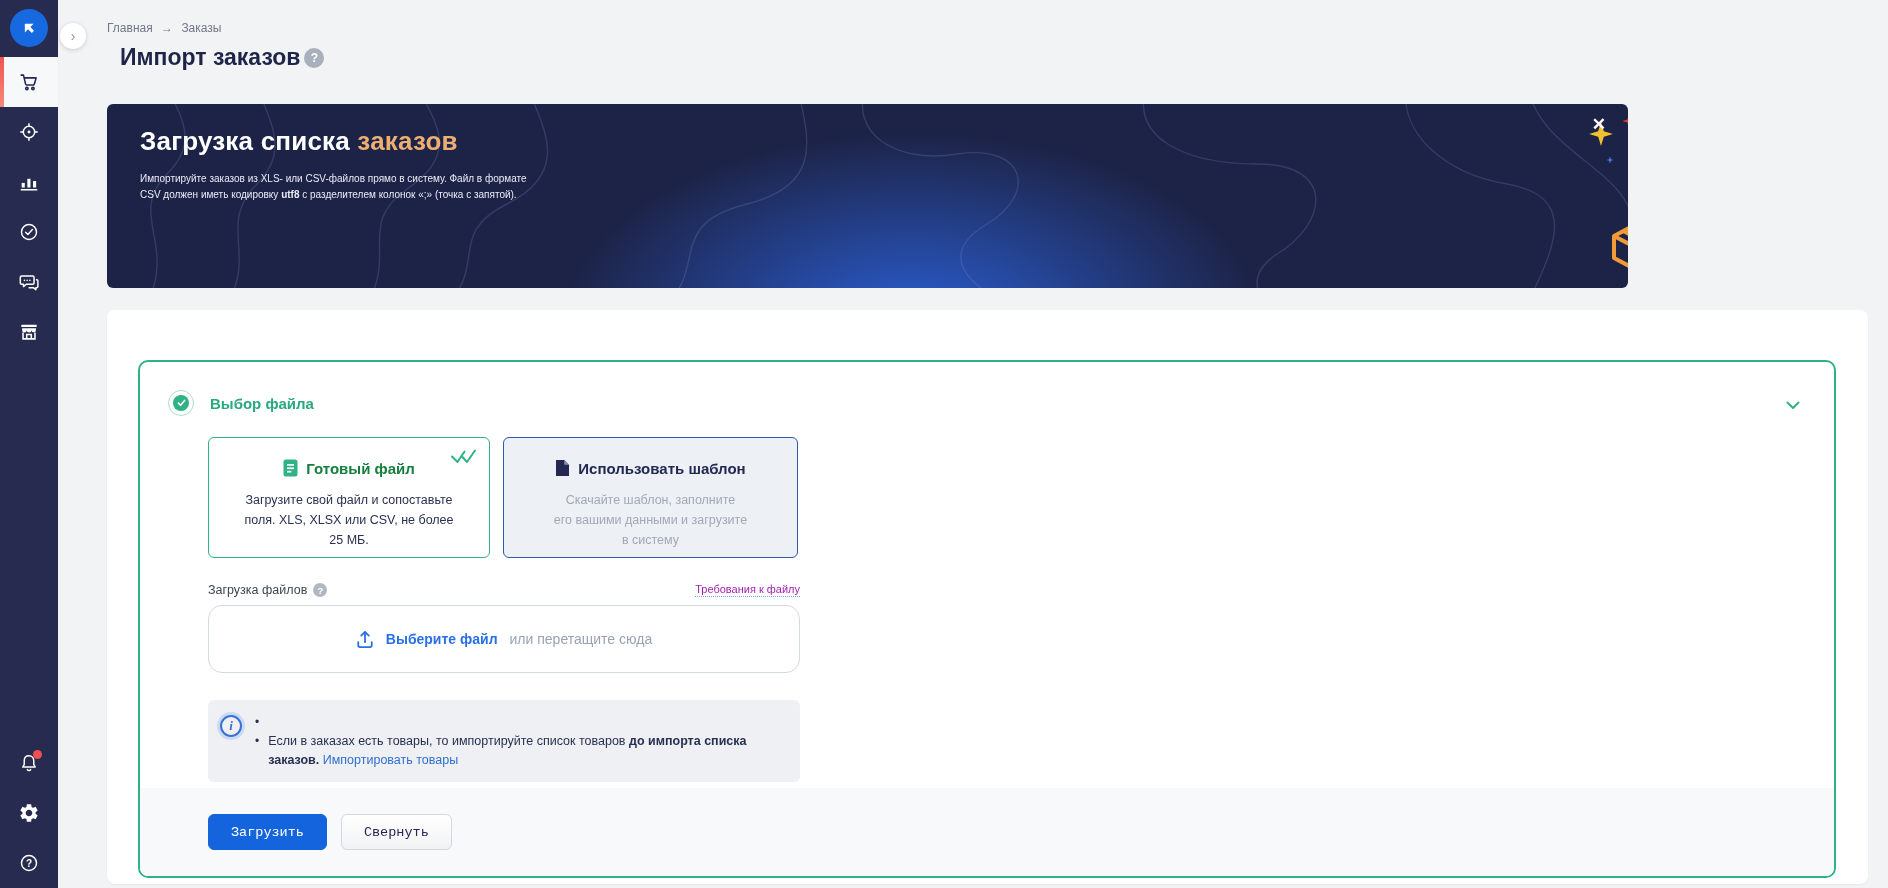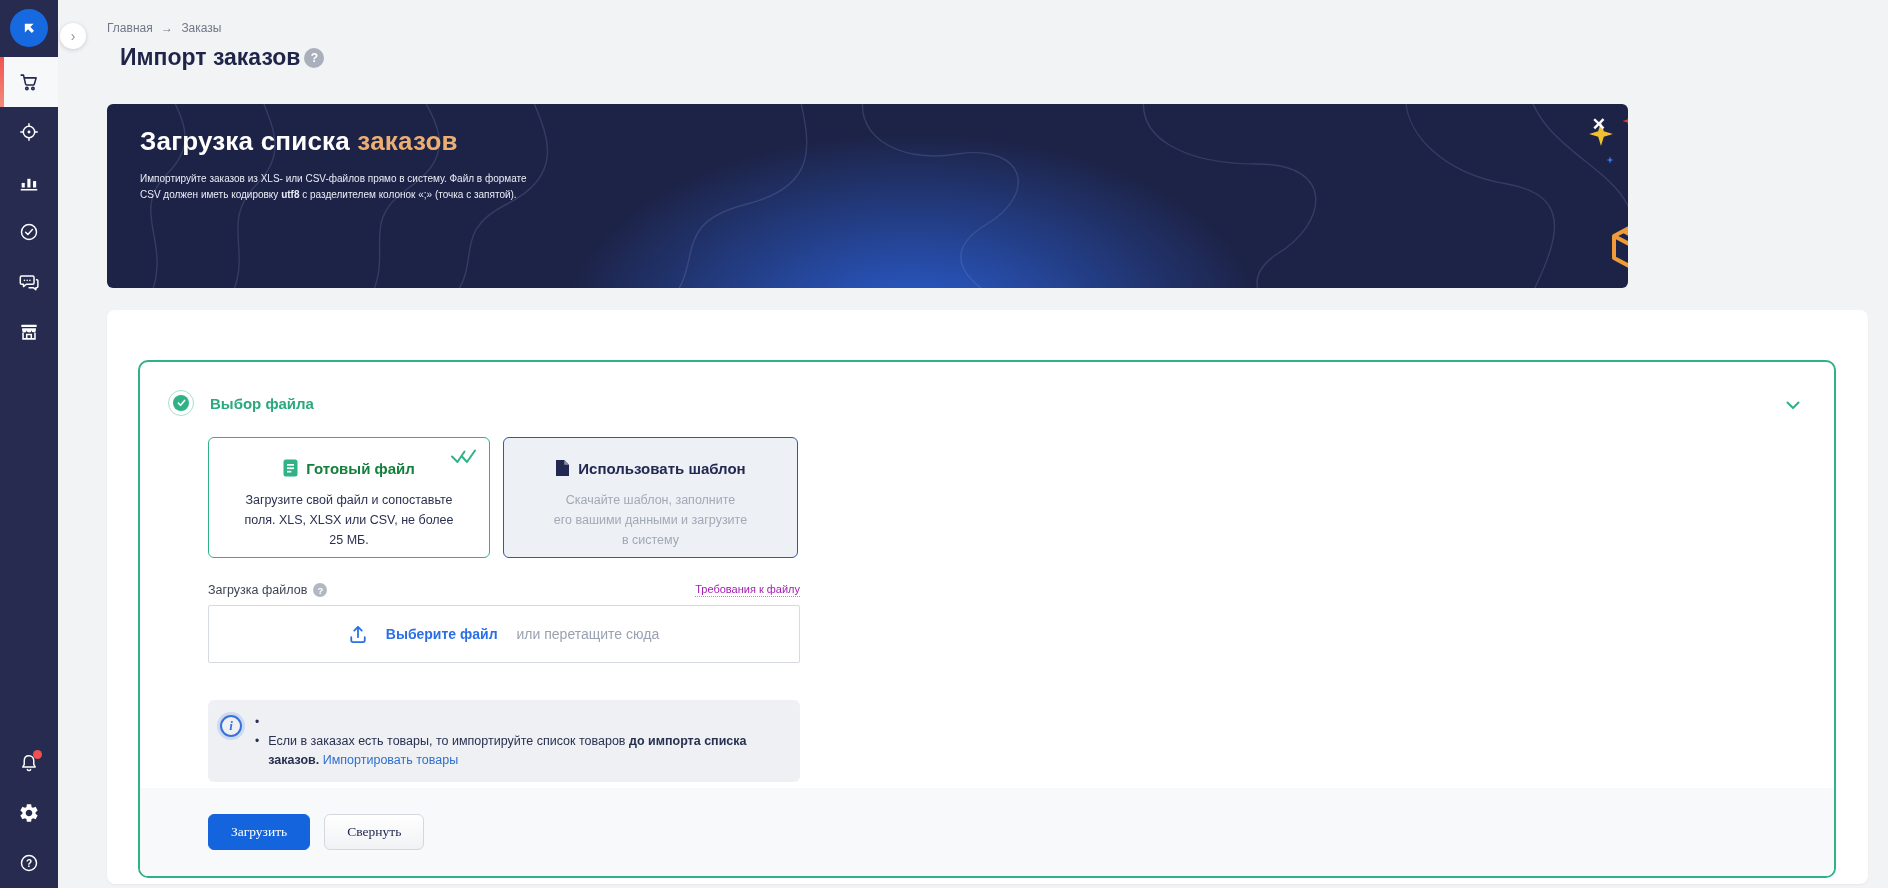--- a/index.html
+++ b/index.html
@@ -91,23 +91,23 @@
 
   .upload-row { position:absolute; left:68px; top:221px; width:592px; display:flex;
                 }
   .upload-label { font-size:12.5px; color:#3c4454; display:flex; align-items:center; gap:6px; }
   .help-sm { width:14px; height:14px; border-radius:50%; background:#b2b8c2; color:#fff;
              font-size:9.5px; font-weight:bold; display:flex; align-items:center;
              justify-content:center; cursor:pointer; }
   .req-link { margin-left:auto; font-size:11px; color:#a21caf; cursor:pointer;
               border-bottom:1px dotted #7ba4de; padding-bottom:1px; }
 
-  .dropzone { position:absolute; left:68px; top:243px; width:592px; height:58px;
-              background:#fff; border:1px solid #d5d9e0; border-radius:2px;
-              display:flex; align-items:center; justify-content:center; gap:19px;
+  .dropzone { position:absolute; left:68px; top:243px; width:592px; height:68px;
+              background:#fff; border:1px solid #d5d9e0; border-radius:14px;
+              display:flex; align-items:center; justify-content:center; gap:12px;
               cursor:pointer; }
   .dz-choose { font-size:14px; font-weight:bold; color:#2970e8; }
   .dz-drag { font-size:14px; color:#9aa2b1; }
 
   .infobox { position:absolute; left:68px; top:338px; width:592px; min-height:68px;
              background:#eef0f3; border-radius:6px; display:flex; gap:13px;
              padding:13px 16px 12px 12px; }
   .info-icon { flex:0 0 22px; width:22px; height:22px; margin-top:2px; border-radius:50%;
                border:2px solid #3b72d8; color:#3b72d8; background:#eef0f3;
                box-shadow:0 0 0 3px #ccdaf3; display:flex; align-items:center;
@@ -116,21 +116,21 @@
   .info-lines { font-size:12.5px; line-height:1.55; color:#283050; }
   .info-li { display:flex; gap:9px; }
   .info-li .dot { font-size:12px; }
   .info-link { color:#2e6fd0; cursor:pointer; }
 
   .sec-footer { position:absolute; left:0; right:0; bottom:0; height:88px;
                 background:#f8f9fb; border-radius:0 0 8px 8px; display:flex;
                 align-items:center; gap:14px; padding-left:68px; }
   .btn { height:36px; border-radius:6px; font-size:13.5px; display:flex;
          align-items:center; justify-content:center; padding:0 22px; cursor:pointer;
-         font-family:Liberation Serif, serif; }
+         font-family:Liberation Mono, monospace; }
   .btn-primary { background:#1465dd; color:#fff; border:1px solid #1465dd; }
   .btn-secondary { background:linear-gradient(#ffffff,#f1f2f4); color:#232850;
                    border:1px solid #d3d8df; }
 </style>
 </head>
 <body>
 
 <aside class="sidebar">
   <div class="logo">
     <svg width="20" height="20" viewBox="0 0 24 24">

